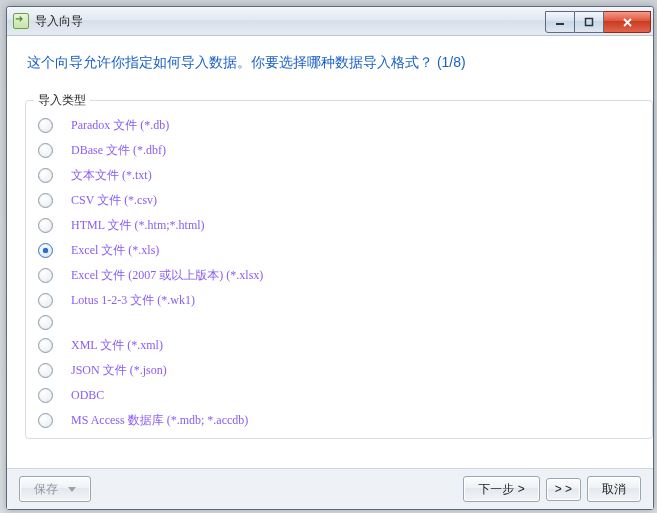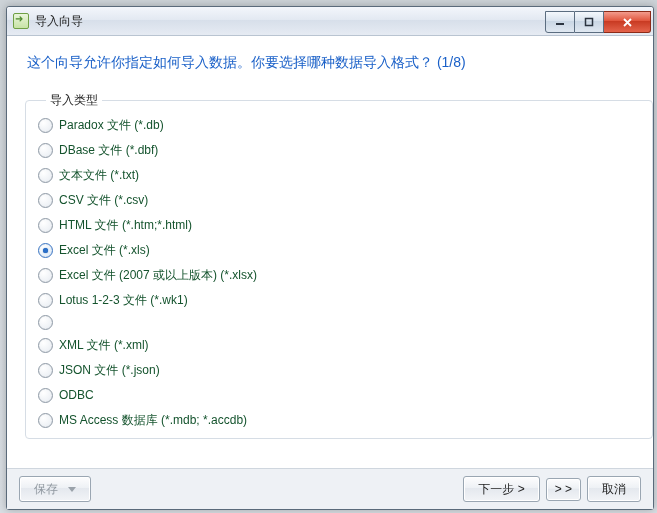--- a/index.html
+++ b/index.html
@@ -29,23 +29,23 @@
   .winbtns{margin-left:auto;display:flex;height:20px;margin-right:2px;}
   .winbtn{width:28px;height:20px;border:1px solid #5b6d80;border-left:none;display:flex;align-items:center;justify-content:center;background:linear-gradient(#f4f8fd,#d9e3ee 45%,#c9d6e4 46%,#e0e8f1);}
   .winbtn:first-child{border-left:1px solid #5b6d80;border-radius:0 0 0 3px;}
   .winbtn:last-child{border-radius:0 0 3px 0;}
   .winbtn.close{width:46px;background:linear-gradient(#f39b8c,#e0543b 45%,#c83a22 46%,#e4634b);border-color:#8c2b18;}
   .winbtn svg{display:block}
   
   .content{flex:1 1 auto;overflow:hidden;padding:14px 0 10px 18px;}
   .prompt{color:#1a60c8;font-size:14px;margin:4px 2px 28px 2px;}
   .groupbox{border:1px solid #d6dde5;border-radius:4px;padding:10px 10px 8px 12px;position:relative;box-shadow:inset 0 0 0 1px #fff;}
-  .group-legend{position:absolute;top:-9px;left:20px;background:#fff;padding:0 4px;color:#222;}
+  .group-legend{position:absolute;top:-9px;left:8px;background:#fff;padding:0 4px;color:#222;}
   .opts{display:flex;flex-direction:column;gap:5px;margin-top:4px;}
-  .opt{display:flex;align-items:center;gap:6px;color:#14532d;cursor:pointer;line-height:20px;}
+  .opt{display:flex;align-items:center;gap:18px;color:#8b5cf6;cursor:pointer;line-height:20px;font-family:Liberation Serif, serif;}
   .radio{
     width:13px;height:13px;border-radius:50%;
     border:1px solid #8f9aa6;background:radial-gradient(circle at 35% 30%,#fff,#e6ebf1);
     box-shadow:inset 0 0 1px rgba(0,0,0,.15);
     display:flex;align-items:center;justify-content:center;flex:0 0 13px;
   }
   .radio.checked{border-color:#3b76c4;background:radial-gradient(circle at 35% 30%,#fff,#d7e6f6);}
   .radio.checked::after{content:"";width:5px;height:5px;border-radius:50%;background:#2a6fc9;box-shadow:0 0 1px #1852a0;}
   
   .footer{

